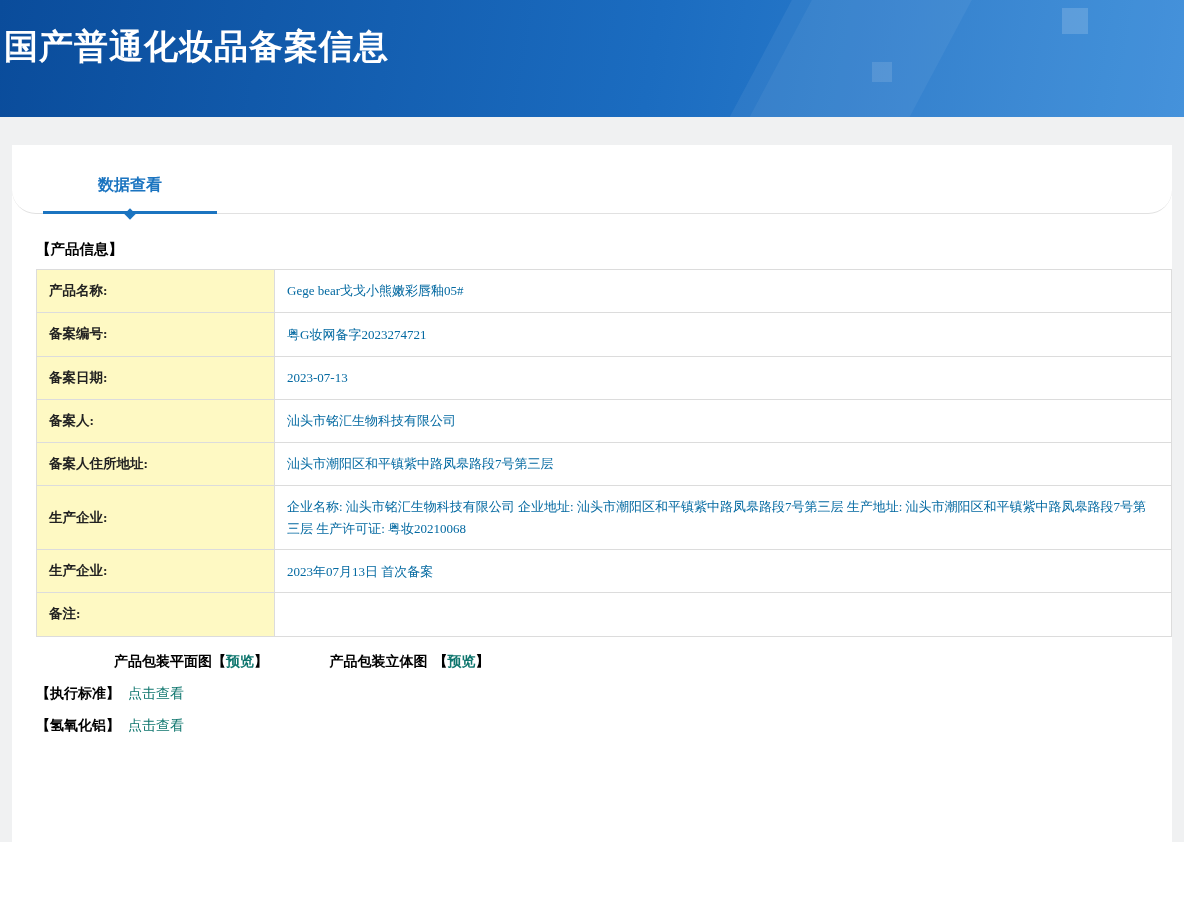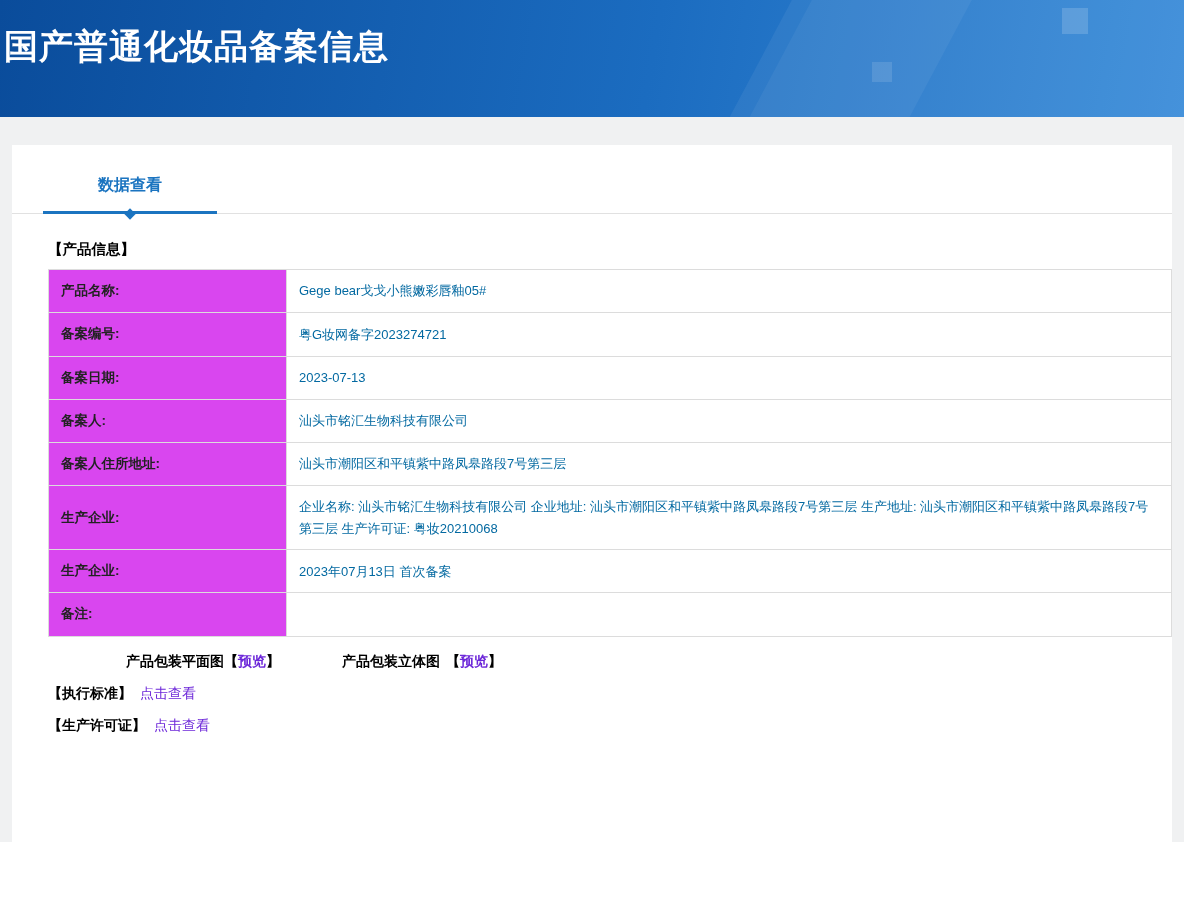--- a/index.html
+++ b/index.html
@@ -59,20 +59,21 @@
   .card {
     background: #ffffff;
     min-height: 697px;
     padding-bottom: 40px;
   }
 
   
   .tabbar {
     padding: 30px 16px 0 31px;
     border-bottom: 1px solid #e1e1e1;
+    border-radius: 24px;
   }
   .tab {
     position: relative;
     display: inline-block;
     width: 174px;
     text-align: center;
     color: #1b74c0;
     font-weight: bold;
     font-size: 16px;
     padding-bottom: 15px;
@@ -84,61 +85,61 @@
     content: "";
     position: absolute;
     left: 50%;
     bottom: -7px;
     width: 8px; height: 8px;
     background: #1b74c0;
     transform: translateX(-50%) rotate(45deg);
   }
 
   
-  .content { padding: 0 0 0 36px; }
+  .content { padding: 0 0 0 24px; font-family: Liberation Serif, serif; }
   .section-title {
     font-size: 14.5px;
     font-weight: bold;
     color: #000;
     margin: 26px 0 10px 0;
   }
 
   table.info {
     width: 100%;
     border-collapse: collapse;
     font-size: 13px;
   }
   table.info td {
     border: 1px solid #dcdcdc;
     padding: 10px 12px;
     vertical-align: middle;
     line-height: 1.65;
   }
   td.lbl {
     width: 238px;
-    background: #d946ef;
+    background: #fef9c3;
     font-weight: bold;
     color: #222;
     font-size: 13.5px;
     padding-left: 14px;
   }
   td.val { color: #0369a1; }
   td.val:empty::after { content: "\00a0"; }
 
   .pack-row {
     margin: 16px 0 0 78px;
     font-size: 14px;
     font-weight: bold;
     color: #000;
   }
   .pack-item { margin-right: 58px; }
   .pack-item .gap { display: inline-block; width: 6px; }
 
   a.link {
-    color: #6d28d9;
+    color: #0f766e;
     text-decoration: none;
     cursor: pointer;
   }
 
   .std-row {
     margin-top: 14px;
     font-size: 14px;
   }
   .std-row .t { font-weight: bold; color: #000; }
   .std-row a.link { margin-left: 8px; font-weight: normal; }
@@ -212,18 +213,18 @@
         <span class="pack-item">
           <span>产品包装立体图</span><span class="gap"></span><span>【</span><a class="link">预览</a><span>】</span>
         </span>
       </div>
 
       <div class="std-row">
         <span class="t">【执行标准】</span><a class="link">点击查看</a>
       </div>
 
       <div class="std-row">
-        <span class="t">【生产许可证】</span><a class="link">点击查看</a>
+        <span class="t">【氢氧化铝】</span><a class="link">点击查看</a>
       </div>
 
     </div>
   </div>
 </div>
 
 </body></html>

